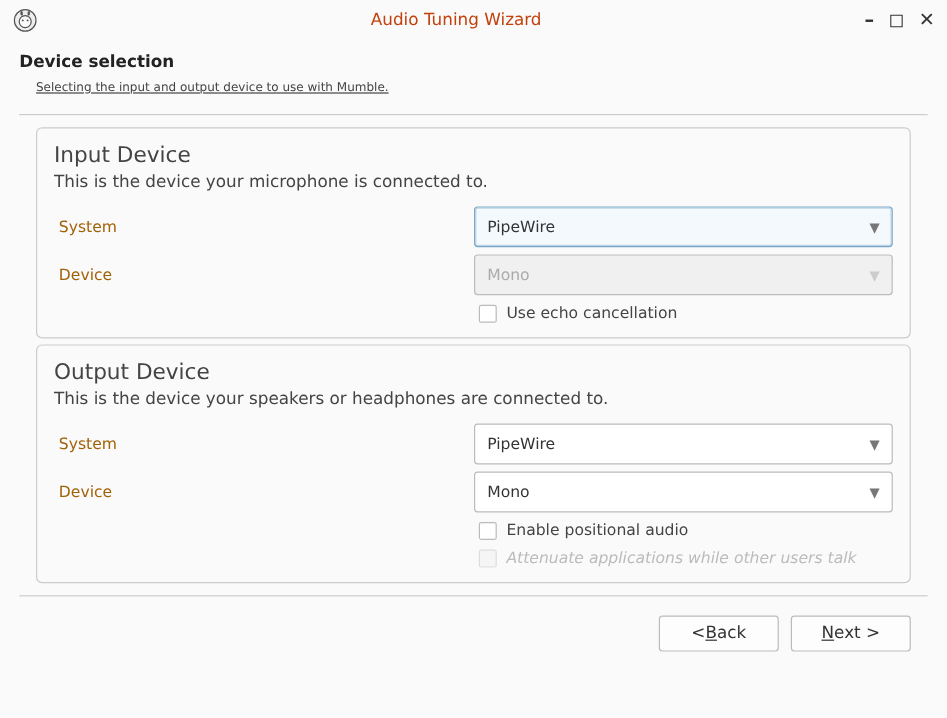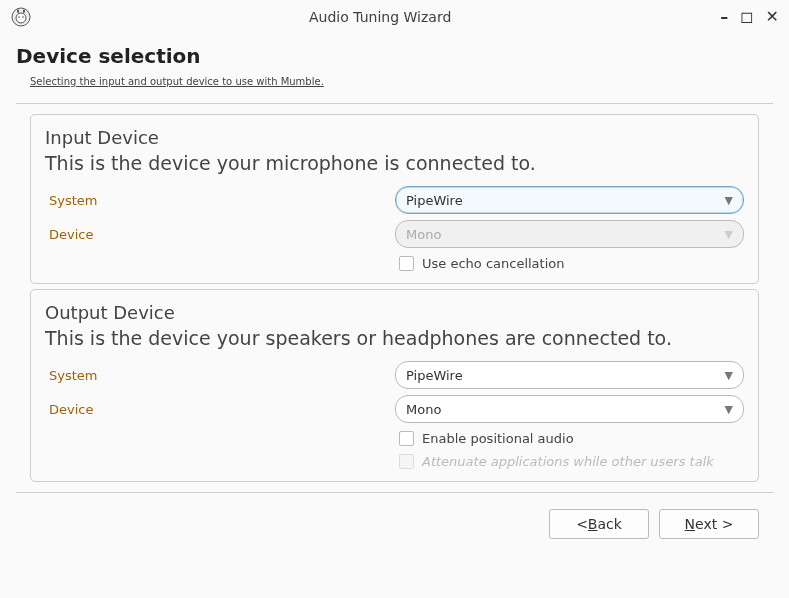--- a/index.html
+++ b/index.html
@@ -22,35 +22,35 @@
   .titlebar .app-icon {
     width: 22px;
     height: 22px;
     margin-right: 8px;
     display:flex;align-items:center;justify-content:center;
   }
   .titlebar .title {
     flex: 1;
     text-align: center;
     font-size: 14px;
-    color: #404040;
+    color: #c2410c;
   }
   .titlebar .win-controls {
     display: flex;
     gap: 12px;
     font-size: 16px;
     font-weight: bold;
   }
   .titlebar .win-controls span { cursor: pointer; line-height:1; }
   .header {
     padding: 14px 16px 8px 16px;
   }
   .header .heading {
     font-weight: bold;
-    font-size: 20px;
+    font-size: 14px;
     color: #222;
   }
   .header .subheading {
     margin: 8px 0 0 14px;
     font-size: 10px;
     color: #444;
     text-decoration: underline;
   }
   .hdiv {
     border: none;
@@ -62,44 +62,44 @@
     border-radius: 5px;
     margin: 0 30px 5px 30px;
     padding: 12px 14px 12px 14px;
   }
   .group-title {
     font-size: 18px;
     color: #444;
     margin-bottom: 4px;
   }
   .group-sub {
-    font-size: 19px;
+    font-size: 14px;
     color: #444;
     margin-bottom: 12px;
   }
   .row {
     display: flex;
     align-items: center;
     margin: 6px 0;
   }
   .row .label {
     width: 350px;
     padding-left: 4px;
     font-size: 13px;
     color: #a16207;
   }
   .selectbox {
     flex: 1;
     height: 28px;
     border: 1px solid #bbb;
-    border-radius: 13px;
+    border-radius: 3px;
     background: #fff;
     display: flex;
     align-items: center;
-    padding: 4px 10px;
+    padding: 16px 10px;
     position: relative;
     font-size: 13px;
     color: #333;
   }
   .selectbox.focused {
     border-color: #7aa7c7;
     box-shadow: 0 0 0 1px #bcd5e6 inset;
     background: #f4f9fd;
   }
   .selectbox.disabled {

